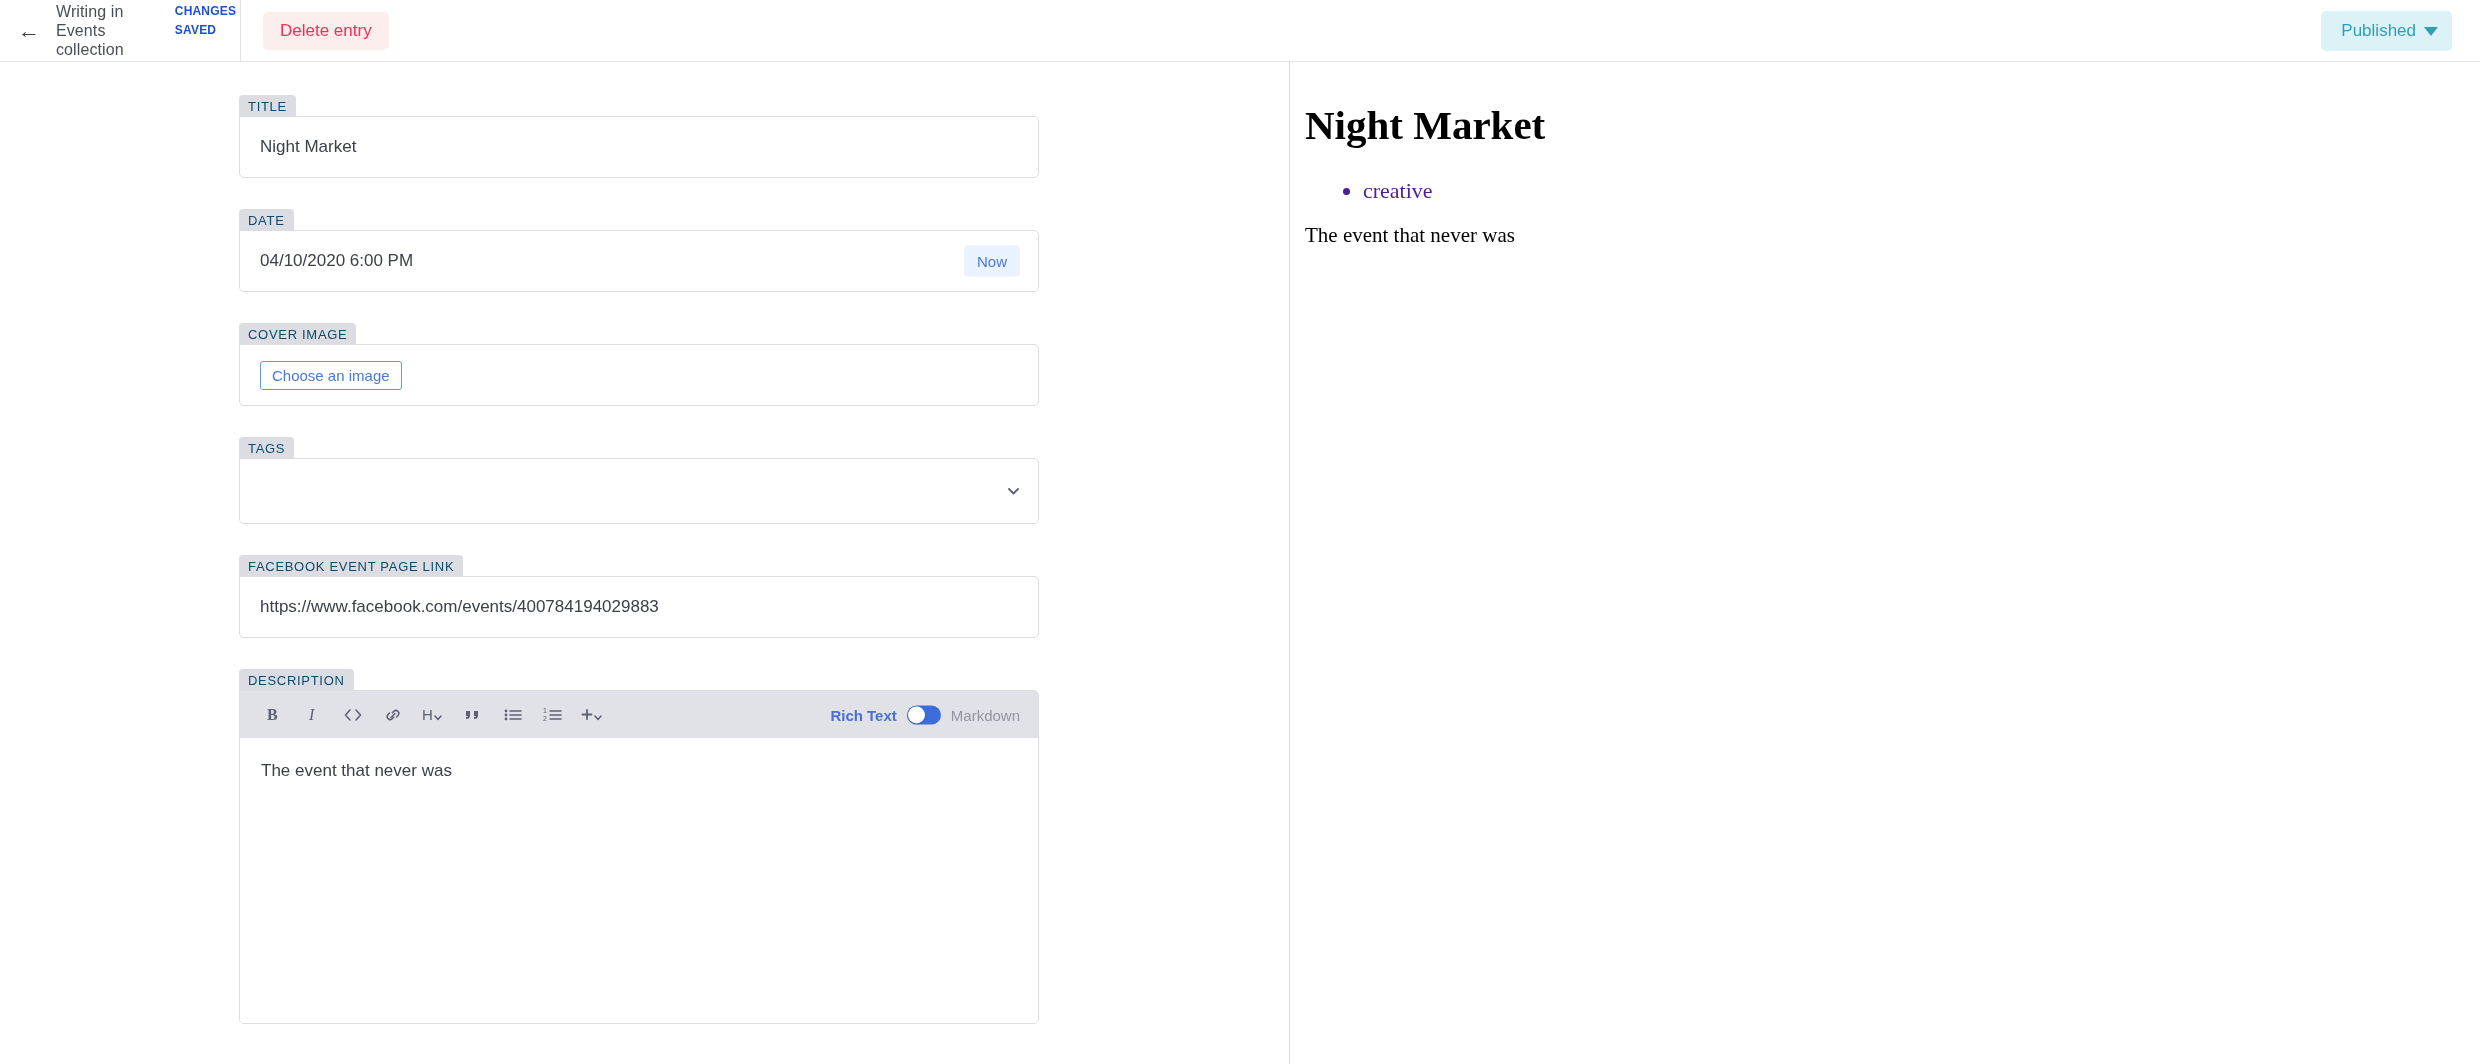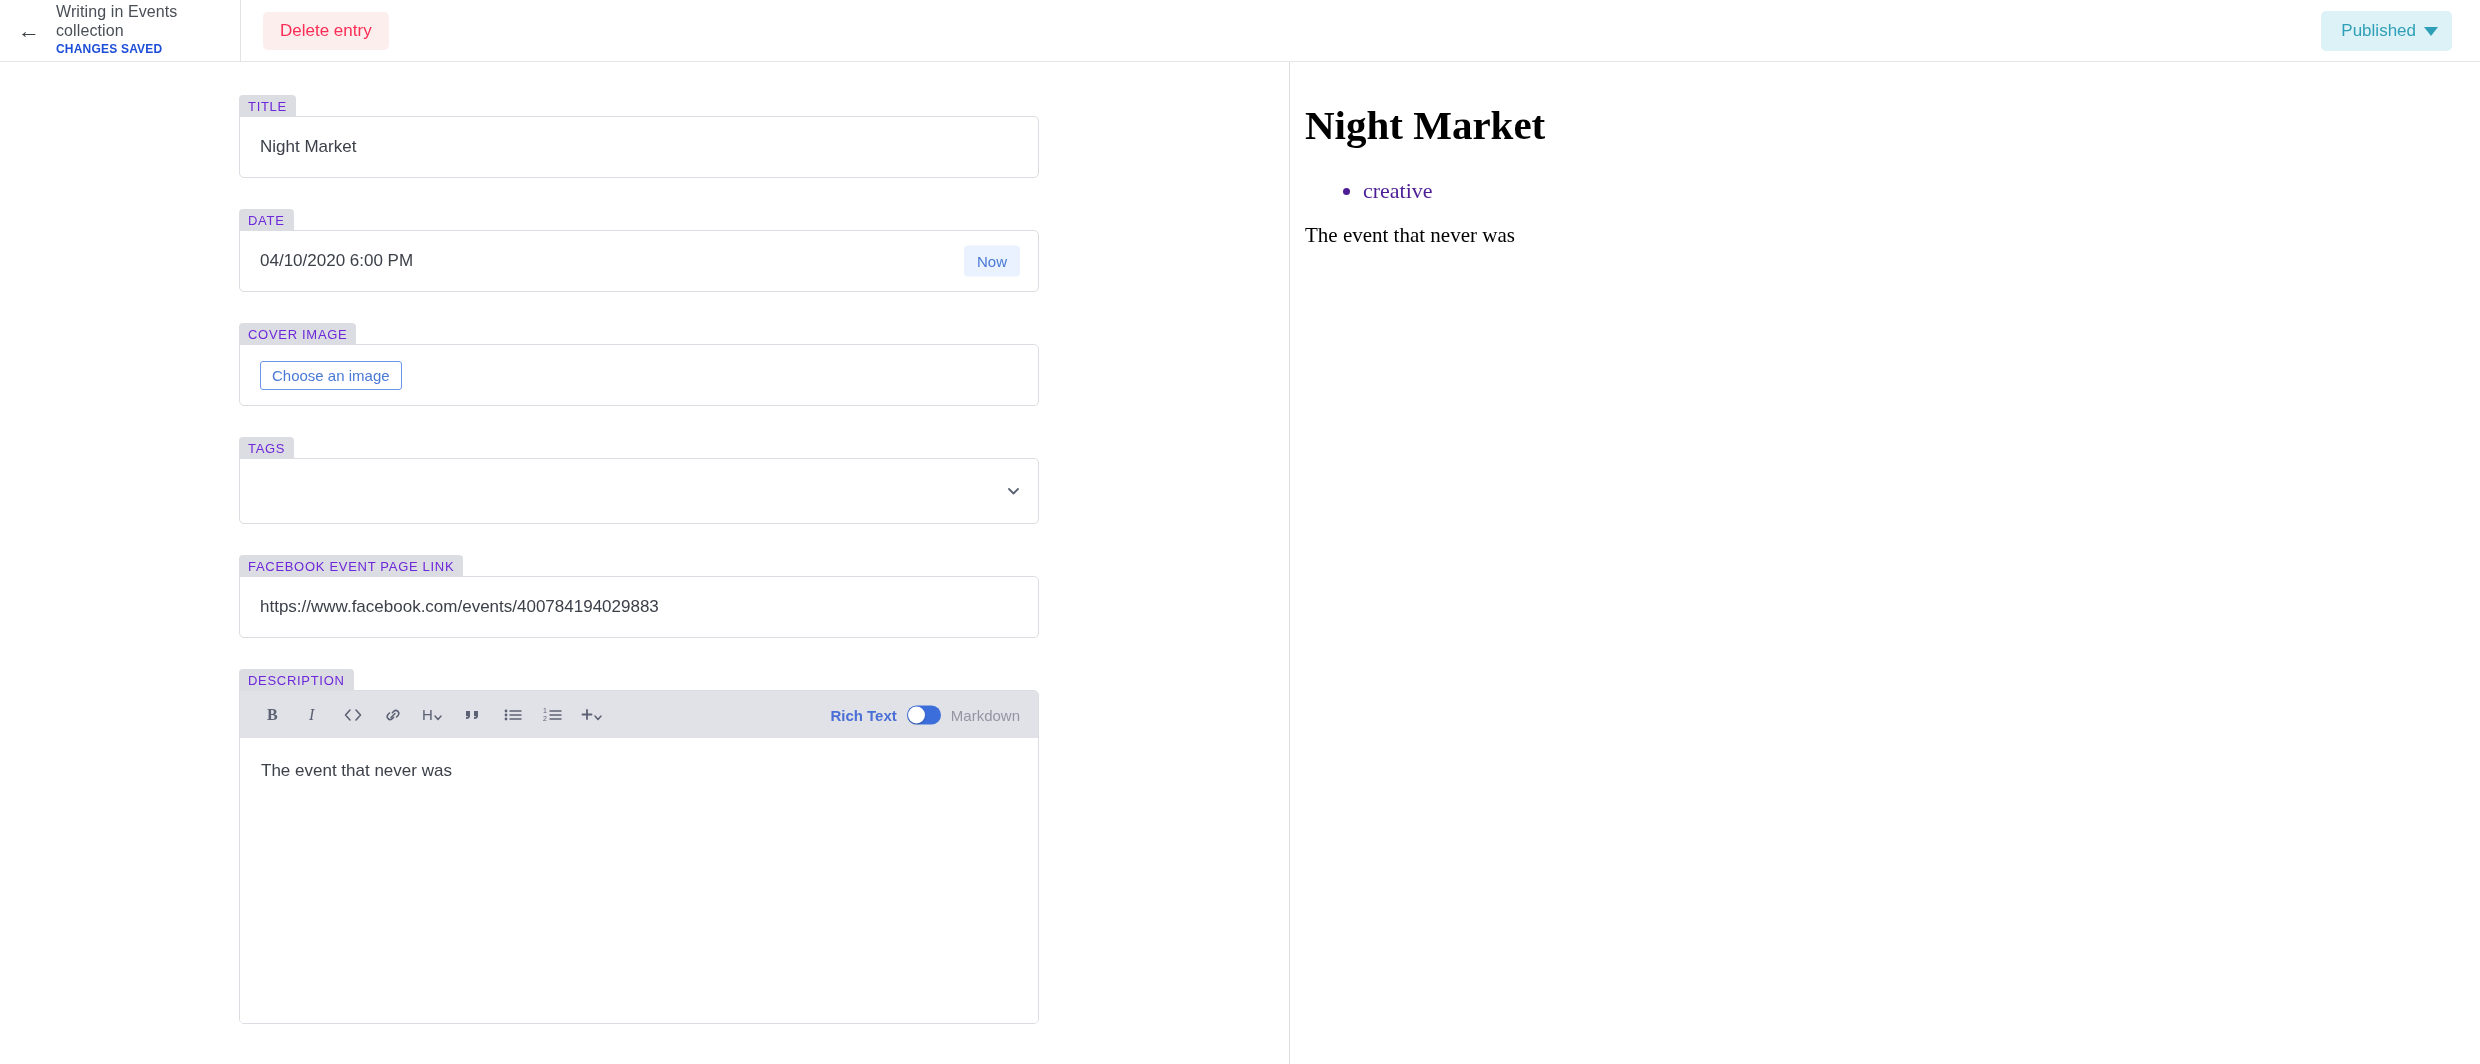--- a/index.html
+++ b/index.html
@@ -21,21 +21,21 @@
   .topbar-left {
     height: 62px; width: 241px;
     display: flex; align-items: center;
     border-right: 1px solid #e2e2e2;
     padding-left: 18px;
   }
   .back-arrow {
     font-size: 22px; color: #3b3f47; line-height: 1;
     margin-right: 16px; cursor: pointer; user-select: none;
   }
-  .collection-block { display: flex; flex-direction: column; justify-content: center; }
+  .collection-block { display: flex; justify-content: center; }
   .collection-name {
     font-size: 16px; color: #4a4f57; line-height: 19px; letter-spacing: 0.1px;
   }
   .changes-saved {
     font-size: 12px; font-weight: bold; color: #1d4ed8;
     line-height: 19px; letter-spacing: 0.2px;
   }
   .delete-entry {
     margin-left: 22px;
     background: #fdeeee;
@@ -83,21 +83,21 @@
     padding: 40px 30px 0 14px;
     overflow: hidden;
   }
 
   
   .fields { position: absolute; left: 239px; top: 33px; width: 800px; }
   .field { margin-bottom: 30px; }
   .field-label {
     display: inline-block;
     background: #dcdde2;
-    color: #6d28d9;
+    color: #0c4a6e;
     font-size: 13px;
     letter-spacing: 0.7px;
     padding: 4px 9px 3px 9px;
     border-radius: 4px 4px 0 0;
     position: relative;
     z-index: 2;
     text-transform: uppercase;
   }
   .field-box {
     background: #ffffff;

